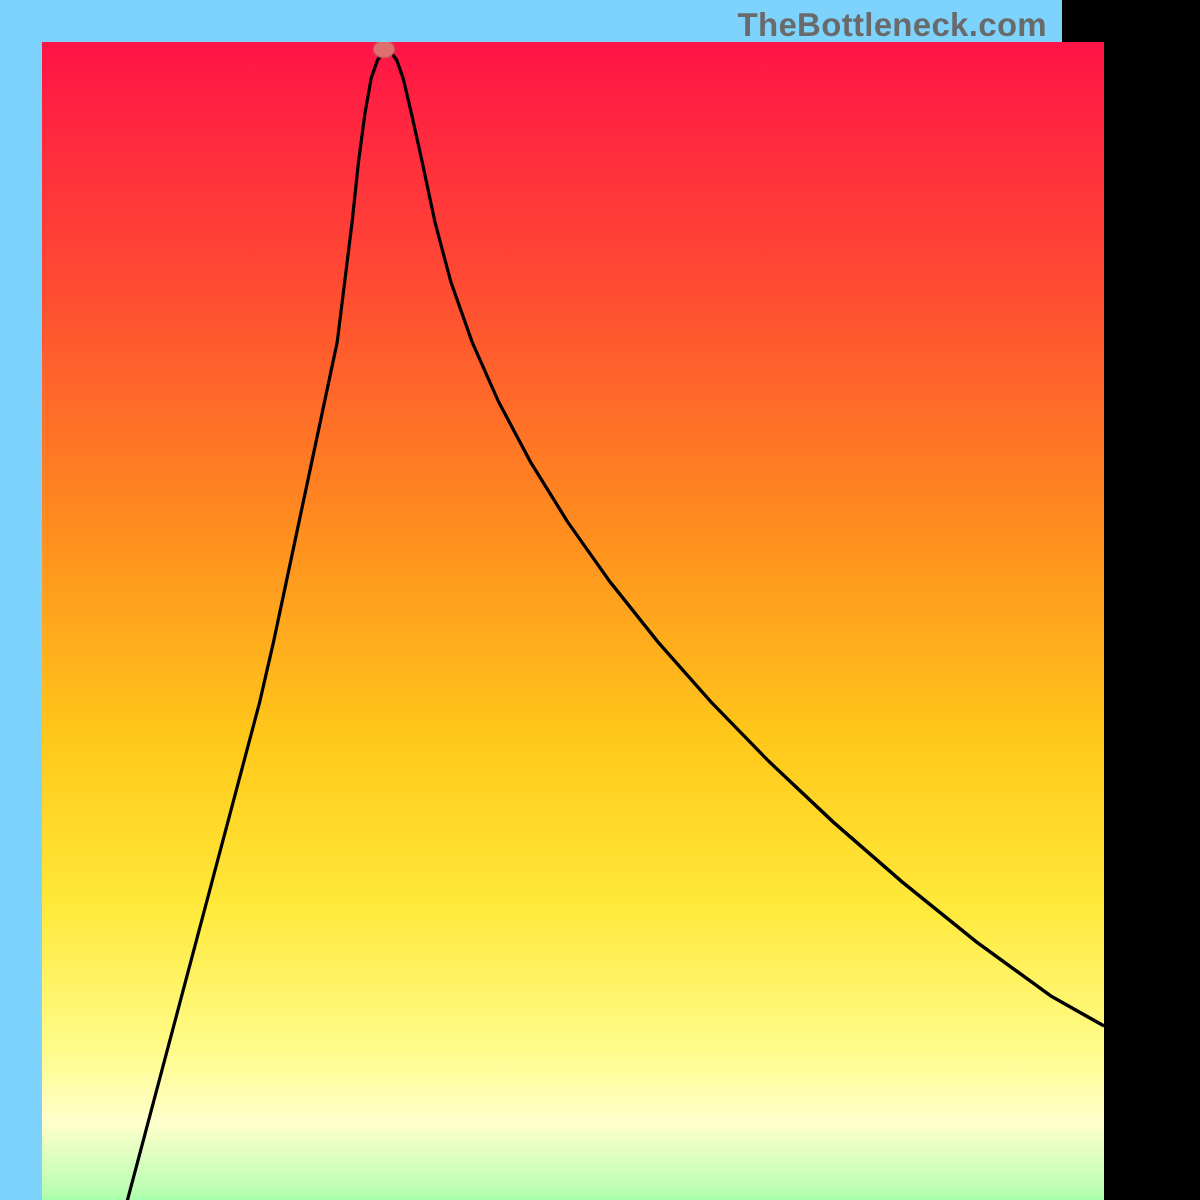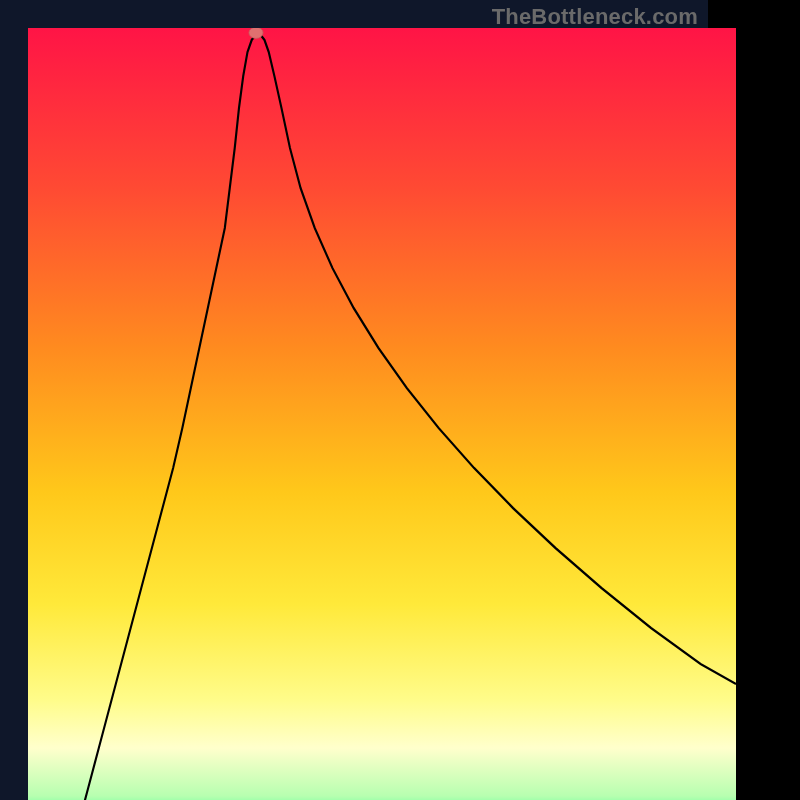--- a/index.html
+++ b/index.html
@@ -8,21 +8,21 @@
     width: 800px;
     height: 800px;
     background: #000;
     font-family: Arial, Helvetica, sans-serif;
     overflow: hidden;
   }
   .frame {
     position: relative;
     width: 708px;
     height: 800px;
-    background: #0f172a;
+    background: #7dd3fc;
   }
   .attribution {
     position: absolute;
     top: 4px;
     right: 10px;
     color: #6a6a6a;
     font-size: 22px;
     font-weight: 600;
     letter-spacing: 0.2px;
     z-index: 10;

